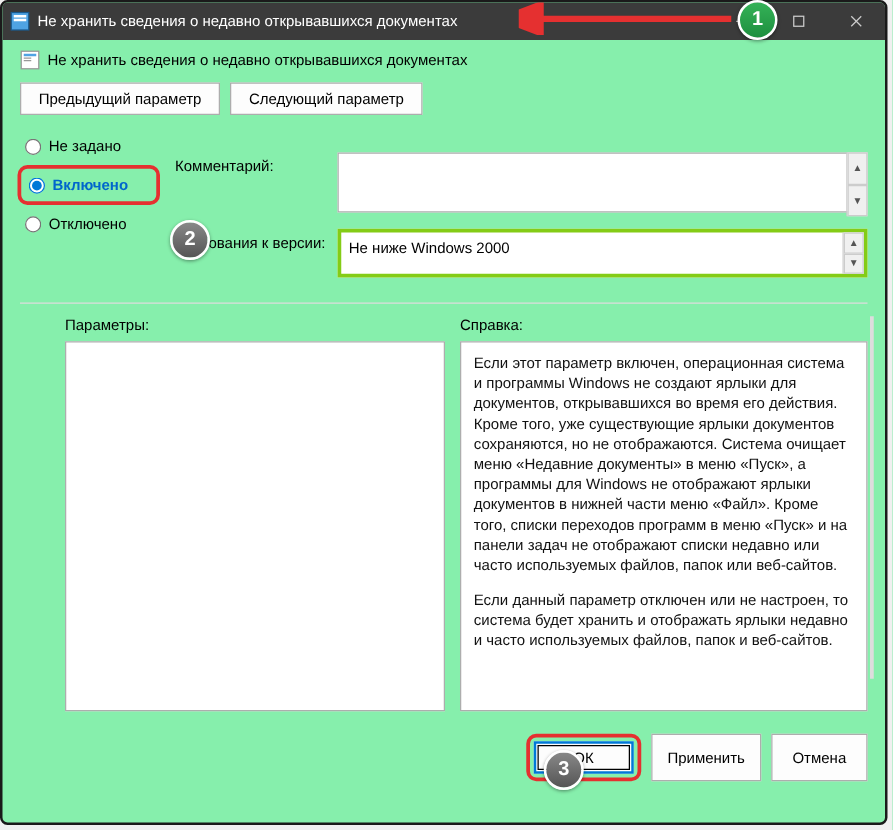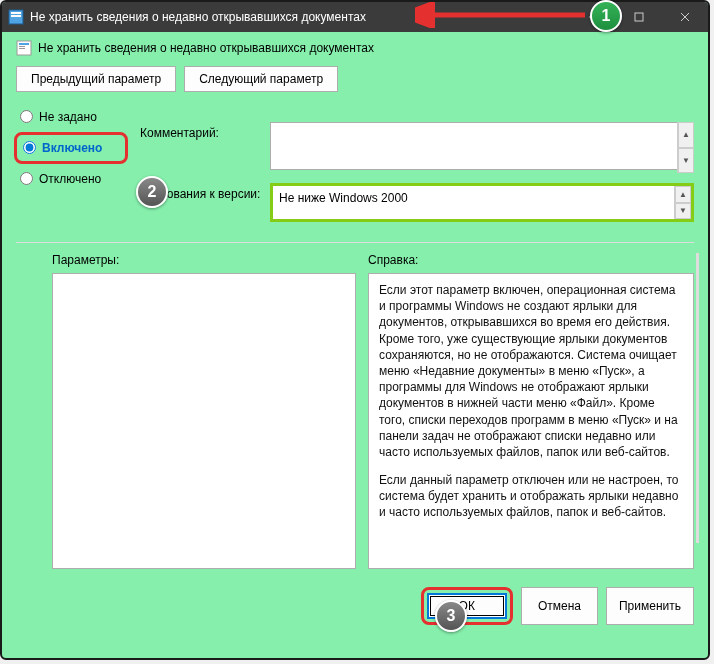--- a/index.html
+++ b/index.html
@@ -55,21 +55,21 @@
     padding: 5px 14px;
     font-size: 12px;
     cursor: pointer;
     font-family: inherit;
   }
   .mid {
     display: flex; gap: 12px;
   }
   .radio-col { width: 112px; padding-top: 2px; }
   .radio-item {
-    display: flex; align-items: flex-start; gap: 4px;
+    display: flex; align-items: center; gap: 4px;
     padding: 2px 0; margin-bottom: 6px;
   }
   .radio-item input { margin: 0 2px 0 4px; }
   .highlight-box {
     border: 3px solid #e53030;
     border-radius: 8px;
     padding: 4px 2px;
     margin: 2px 0 6px -2px;
   }
   .field-col { flex: 1; margin-top: 16px; }
@@ -281,22 +281,22 @@
         <div class="help-scroll-bar"></div>
       </div>
     </div>
 
   </div>
 
   <div class="footer">
     <span class="ok-highlight">
       <button class="btn focus-btn" style="padding:4px 30px;">ОК</button>
     </span>
+    <button class="btn" style="padding:5px 12px;">Применить</button>
     <button class="btn" style="padding:5px 16px;">Отмена</button>
-    <button class="btn" style="padding:5px 12px;">Применить</button>
   </div>
 
 </div>
 
 <svg class="arrow" style="left:415px;top:2px;" width="180" height="26">
   <defs>
       <marker id="ah1" markerWidth="10" markerHeight="10" refX="2" refY="3" orient="auto">
         <path d="M0,0 L0,6 L8,3 z" fill="#e53030"></path>
       </marker>
     </defs>

